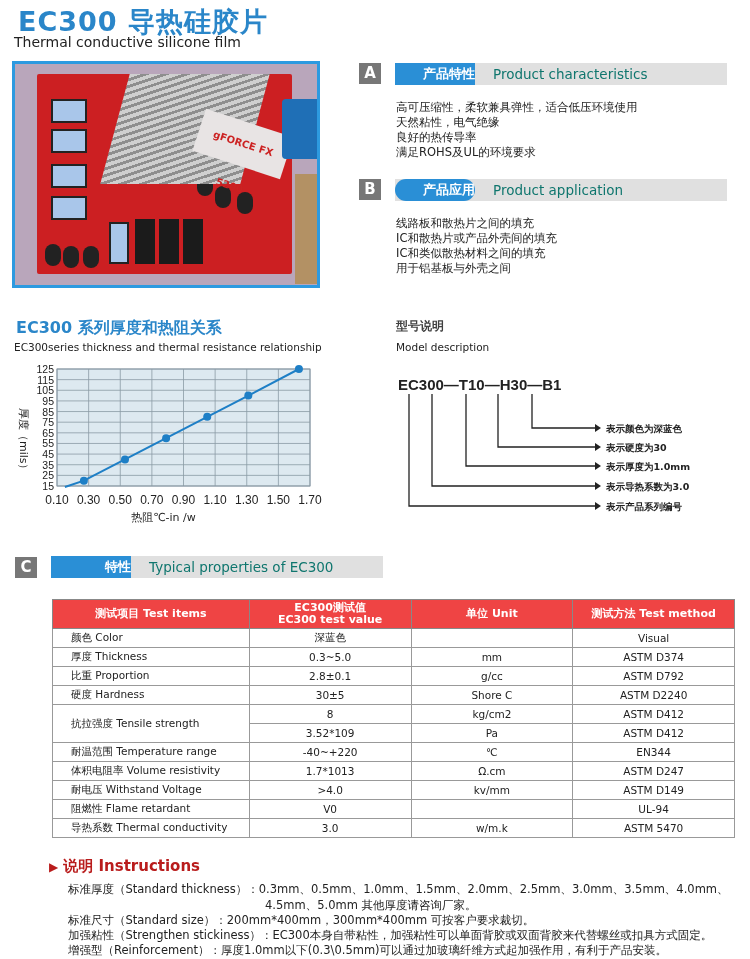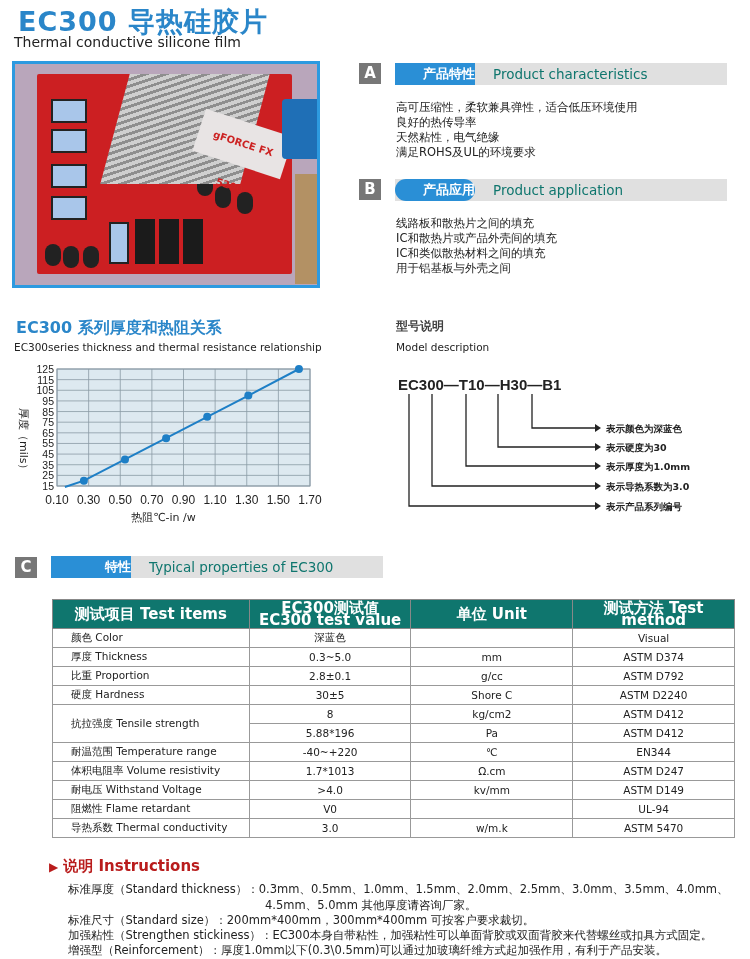--- a/index.html
+++ b/index.html
@@ -30,21 +30,21 @@
   .bullets { font-size: 11.5px; line-height: 15px; color: #222; }
 
   
   .chart-title-cn { left: 16px; top: 318px; font-size: 16px; font-weight: bold; color: #2a86c9; }
   .chart-title-en { left: 14px; top: 341px; font-size: 10.5px; color: #222; }
   .model-title-cn { left: 396px; top: 318px; font-size: 12px; font-weight: bold; color: #404040; }
   .model-title-en { left: 396px; top: 341px; font-size: 10.5px; color: #222; }
 
   
   table.props { position: absolute; left: 52px; top: 599px; width: 683px; border-collapse: collapse; font-size: 10.5px; }
-  table.props th { background: #0f766e; color: #fff; font-weight: bold; height: 29px; border: 1px solid #888; font-size: 15px; line-height: 12px; }
+  table.props th { background: #ef4444; color: #fff; font-weight: bold; height: 29px; border: 1px solid #888; font-size: 11px; line-height: 12px; }
   table.props td { border: 1px solid #999; height: 19px; text-align: center; color: #222; }
   table.props td.item { text-align: left; padding-left: 18px; }
 
   .instr-title { left: 49px; top: 857px; font-size: 15px; font-weight: bold; color: #b91c1c; }
   .instr { left: 68px; font-size: 11.5px; color: #222; white-space: nowrap; }
 </style>
 </head>
 <body>
 
 <div class="abs title-cn">EC300 导热硅胶片</div>
@@ -74,22 +74,22 @@
   </div>
 </div>
 
 <div class="abs sec-letter" style="left:359px;top:63px;">A</div>
 <div class="abs sec-bar" style="left:395px;top:63px;width:332px;">
   <div class="sec-cn" style="width:80px;">产品特性</div>
   <div class="sec-en" style="left:98px;">Product characteristics</div>
 </div>
 <div class="abs bullets" style="left:396px;top:100px;">
   <div>高可压缩性，柔软兼具弹性，适合低压环境使用</div>
+  <div>天然粘性，电气绝缘</div>
   <div>良好的热传导率</div>
-  <div>天然粘性，电气绝缘</div>
   <div>满足ROHS及UL的环境要求</div>
 </div>
 
 <div class="abs sec-letter" style="left:359px;top:179px;">B</div>
 <div class="abs sec-bar" style="left:395px;top:179px;width:332px;">
   <div class="sec-cn" style="width:80px;border-radius:11px;">产品应用</div>
   <div class="sec-en" style="left:98px;">Product application</div>
 </div>
 <div class="abs bullets" style="left:396px;top:216px;">
   <div>线路板和散热片之间的填充</div>
@@ -235,21 +235,21 @@
       <td>Shore C</td>
       <td>ASTM D2240</td>
     </tr>
     <tr>
       <td class="item" rowspan="2">抗拉强度 Tensile strength</td>
       <td>8</td>
       <td>kg/cm2</td>
       <td>ASTM D412</td>
     </tr>
     <tr>
-      <td>5.88*196</td>
+      <td>3.52*109</td>
       <td>Pa</td>
       <td>ASTM D412</td>
     </tr>
     <tr>
       <td class="item">耐温范围 Temperature range</td>
       <td>-40~+220</td>
       <td>℃</td>
       <td>EN344</td>
     </tr>
     <tr>

